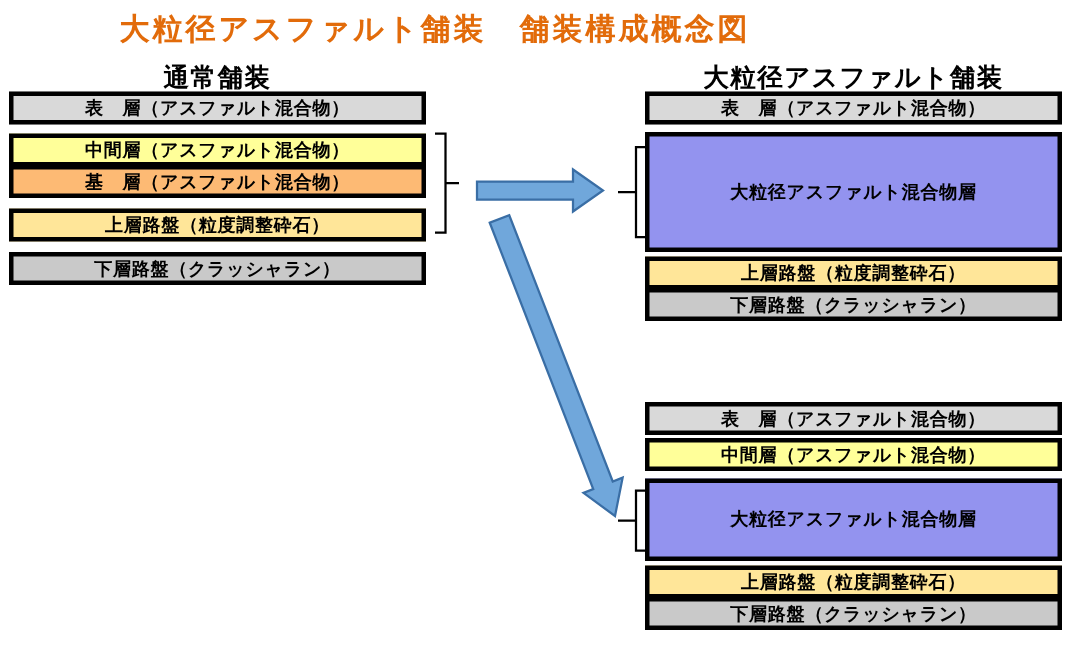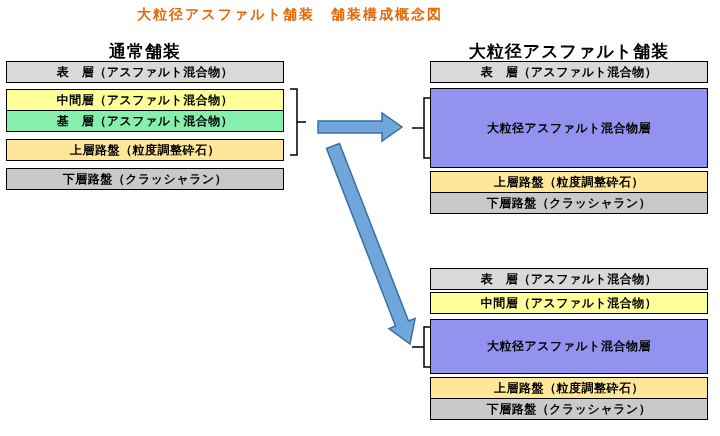--- a/index.html
+++ b/index.html
@@ -1,24 +1,24 @@
 <!DOCTYPE html>
 <html><head>
 <meta charset="utf-8">
 <style>
   * { margin:0; padding:0; box-sizing:border-box; }
   html,body { background:#ffffff; }
   body { font-family:"Liberation Sans","DejaVu Sans",sans-serif; }
   .canvas { position:relative; width:720px; height:436px; background:#ffffff; overflow:hidden; }
   .title { position:absolute; left:0; top:6px; width:580px; text-align:center;
-           font-size:14px; font-weight:bold; letter-spacing:2px; }
+           font-size:20px; font-weight:bold; letter-spacing:2px; }
   .stack-label { position:absolute; width:278px; font-size:17px; font-weight:bold;
                  text-align:center; color:#000; letter-spacing:1px; }
   .stack { position:absolute; width:278px; }
-  .layer { width:100%; border:1px solid #000000; display:flex; align-items:center;
+  .layer { width:100%; border:3px solid #000000; display:flex; align-items:center;
            justify-content:center; font-size:12px; font-weight:bold; color:#000;
            letter-spacing:0.5px; white-space:nowrap; overflow:hidden; }
   .pos-label-normal { left:6px; top:40px; }
   .pos-label-a { left:430px; top:40px; }
   .pos-stack-normal { left:6px; top:61px; }
   .pos-stack-a { left:430px; top:61px; }
   .pos-stack-b { left:430px; top:268px; }
   svg.overlay { position:absolute; left:0; top:0; pointer-events:none; }
 </style>
 </head>
@@ -28,21 +28,21 @@
 
   <div class="title" style="color: rgb(226, 107, 10);">大粒径アスファルト舗装　舗装構成概念図</div>
 
   <div class="stack-label pos-label-normal">通常舗装</div>
 
   <div class="stack-label pos-label-a">大粒径アスファルト舗装</div>
 
   <div class="stack pos-stack-normal">
       <div class="layer" style="background: rgb(217, 217, 217); height: 22px;">表　層（アスファルト混合物）</div>
       <div class="layer" style="background: rgb(255, 255, 153); height: 22px; margin-top: 6px;">中間層（アスファルト混合物）</div>
-      <div class="layer" style="background: #86efac; height: 22px; margin-top: -1px;">基　層（アスファルト混合物）</div>
+      <div class="layer" style="background: #fdba74; height: 22px; margin-top: -1px;">基　層（アスファルト混合物）</div>
       <div class="layer" style="background: rgb(255, 230, 153); height: 22px; margin-top: 7px;">上層路盤（粒度調整砕石）</div>
       <div class="layer" style="background: rgb(201, 201, 201); height: 22px; margin-top: 7px;">下層路盤（クラッシャラン）</div>
     </div>
 
   <div class="stack pos-stack-a">
       <div class="layer" style="background: rgb(217, 217, 217); height: 22px;">表　層（アスファルト混合物）</div>
       <div class="layer" style="background: rgb(147, 147, 239); height: 80px; margin-top: 5px;">大粒径アスファルト混合物層</div>
       <div class="layer" style="background: rgb(255, 230, 153); height: 22px; margin-top: 3px;">上層路盤（粒度調整砕石）</div>
       <div class="layer" style="background: rgb(201, 201, 201); height: 22px; margin-top: -1px;">下層路盤（クラッシャラン）</div>
     </div>

